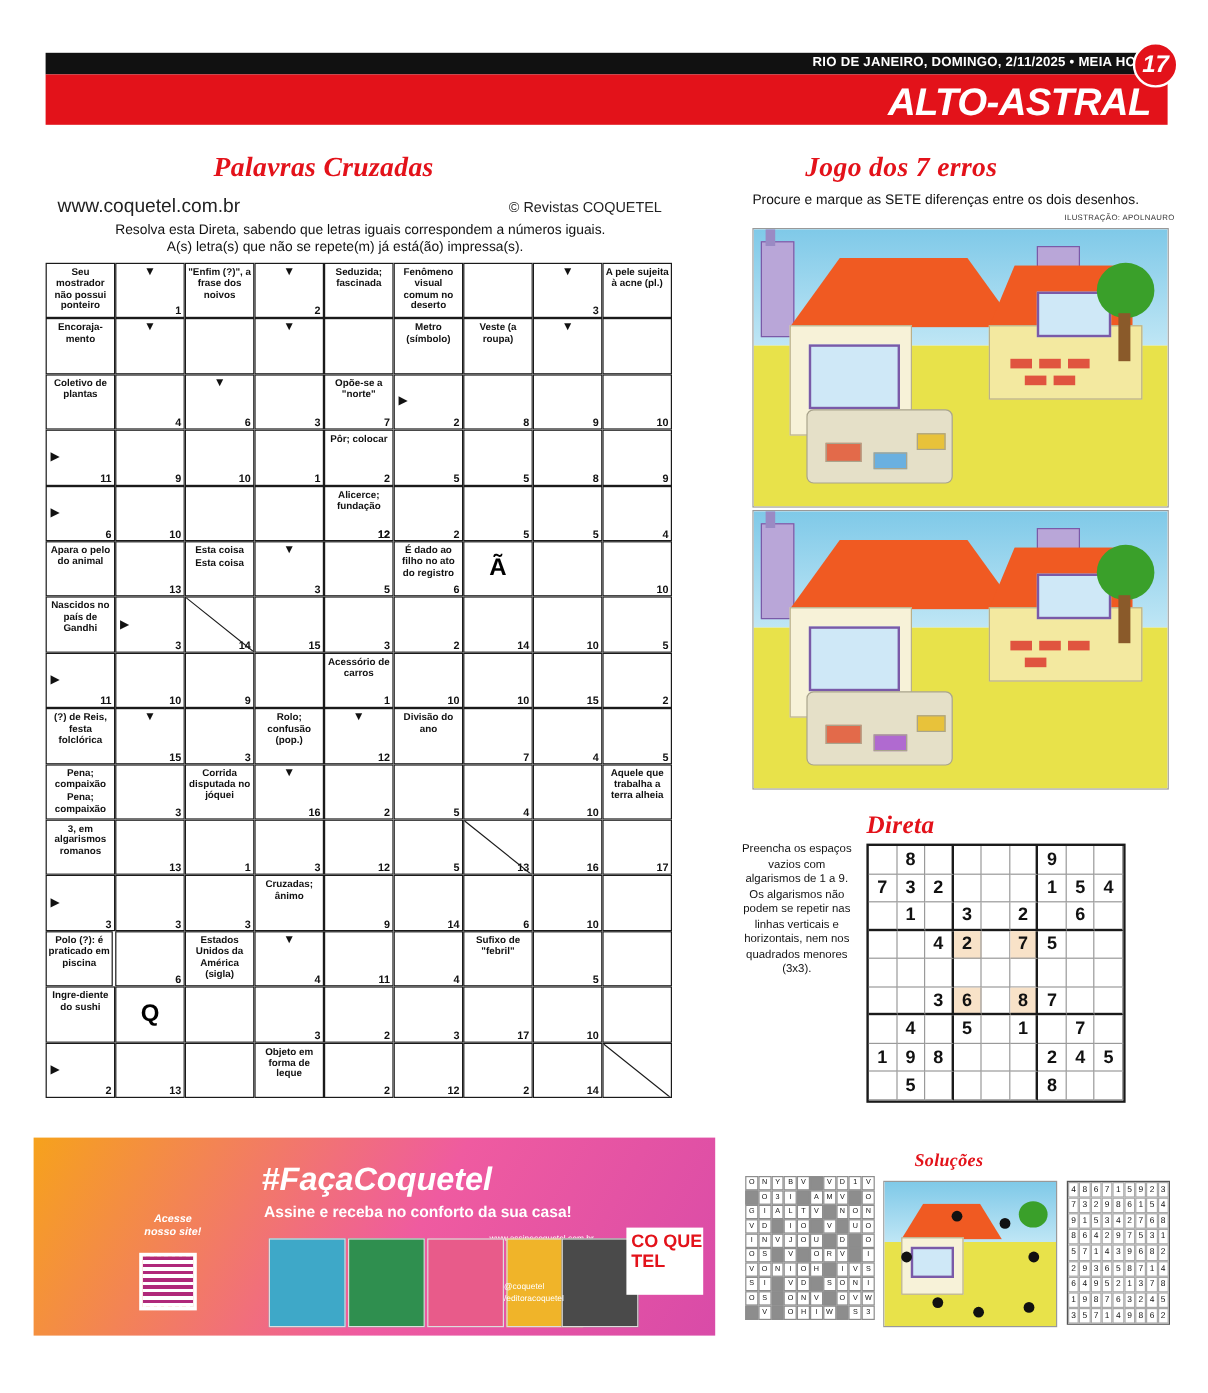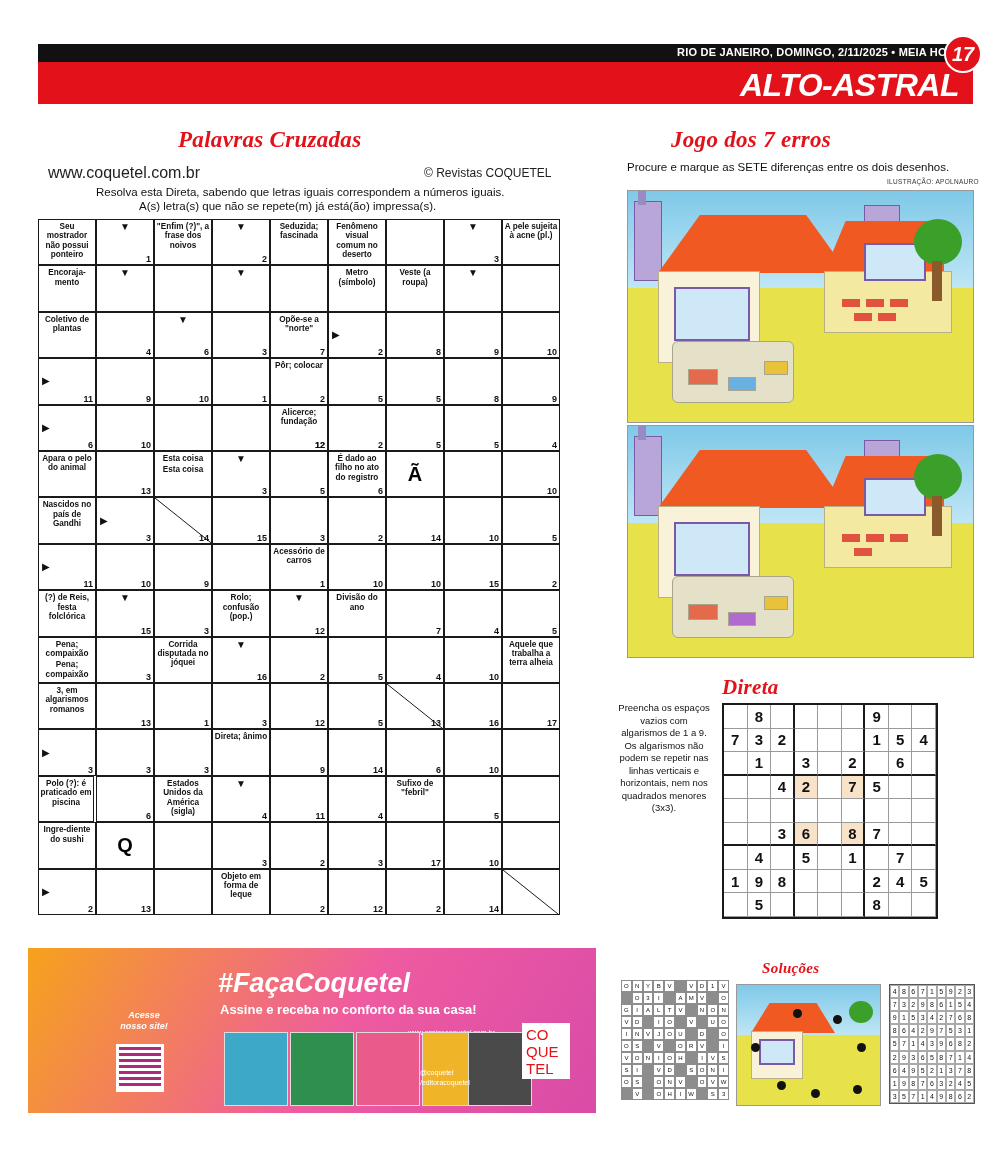--- a/index.html
+++ b/index.html
@@ -87,22 +87,22 @@
   .ad{position:absolute;left:28px;top:948px;width:568px;height:165px;
       background:linear-gradient(120deg,#f6a21c 0%,#ef5ba0 55%,#d94ba8 100%);overflow:hidden;}
   .ad-title{position:absolute;left:190px;top:20px;color:#fff;font-size:27px;font-weight:bold;font-style:italic;}
   .ad-sub{position:absolute;left:192px;top:54px;color:#fff;font-size:13px;font-weight:bold;}
   .ad-site{position:absolute;left:380px;top:81px;color:#fff;font-size:7px;}
   .ad-access{position:absolute;left:86px;top:62px;width:60px;color:#fff;font-size:9px;font-weight:bold;font-style:italic;text-align:center;line-height:11px;}
   .qr{position:absolute;left:88px;top:96px;width:42px;height:42px;background:
       repeating-linear-gradient(0deg,#fff 0 3px,#b0287a 3px 6px),
       repeating-linear-gradient(90deg,#fff 0 3px,transparent 3px 6px);border:3px solid #fff;}
   .mag{position:absolute;top:84px;width:62px;height:72px;background:#fff;border:1px solid #ddd;}
-  .coq-logo{position:absolute;left:494px;top:75px;width:48px;height:56px;background:#fff;color:#e3121a;
-      font-size:15px;font-weight:normal;line-height:17px;padding:3px 0 0 4px;box-sizing:border-box;}
+  .coq-logo{position:absolute;left:494px;top:75px;width:64px;height:56px;background:#fff;color:#e3121a;
+      font-size:15px;font-weight:bold;line-height:17px;padding:3px 0 0 4px;box-sizing:border-box;}
   .ad-social{position:absolute;left:392px;top:120px;color:#fff;font-size:7px;line-height:9px;}
 
   
   .sol-wrap{position:absolute;left:621px;top:980px;width:352px;height:133px;}
   .sol-word{position:absolute;left:0;top:0;width:108px;height:120px;background:#fff;}
   .sol-wc{position:absolute;box-sizing:border-box;border:1px solid #8d8d8d;font-size:6px;
           display:flex;align-items:center;justify-content:center;color:#111;}
   .sol-wc.dark{background:#8d8d8d;}
   .sol-img{position:absolute;left:115px;top:4px;width:143px;height:120px;border:1px solid #999;overflow:hidden;}
   .sol-sud{position:absolute;left:268px;top:4px;width:84px;height:118px;border:1px solid #555;}
@@ -446,21 +446,21 @@
         <div class="arrow ar-r">▶</div>
         <div class="cz-num">3</div>
       </div>
       <div class="cz-cell" style="left: 58px; top: 510.4px; width: 58px; height: 46.4px;">
         <div class="cz-num">3</div>
       </div>
       <div class="cz-cell" style="left: 116px; top: 510.4px; width: 58px; height: 46.4px;">
         <div class="cz-num">3</div>
       </div>
       <div class="cz-cell" style="left: 174px; top: 510.4px; width: 58px; height: 46.4px;">
-        <div class="cz-clue">Direta; ânimo</div>
+        <div class="cz-clue">Cruzadas; ânimo</div>
       </div>
       <div class="cz-cell" style="left: 232px; top: 510.4px; width: 58px; height: 46.4px;">
         <div class="cz-num">9</div>
       </div>
       <div class="cz-cell" style="left: 290px; top: 510.4px; width: 58px; height: 46.4px;">
         <div class="cz-num">14</div>
       </div>
       <div class="cz-cell" style="left: 348px; top: 510.4px; width: 58px; height: 46.4px;">
         <div class="cz-num">6</div>
       </div>

